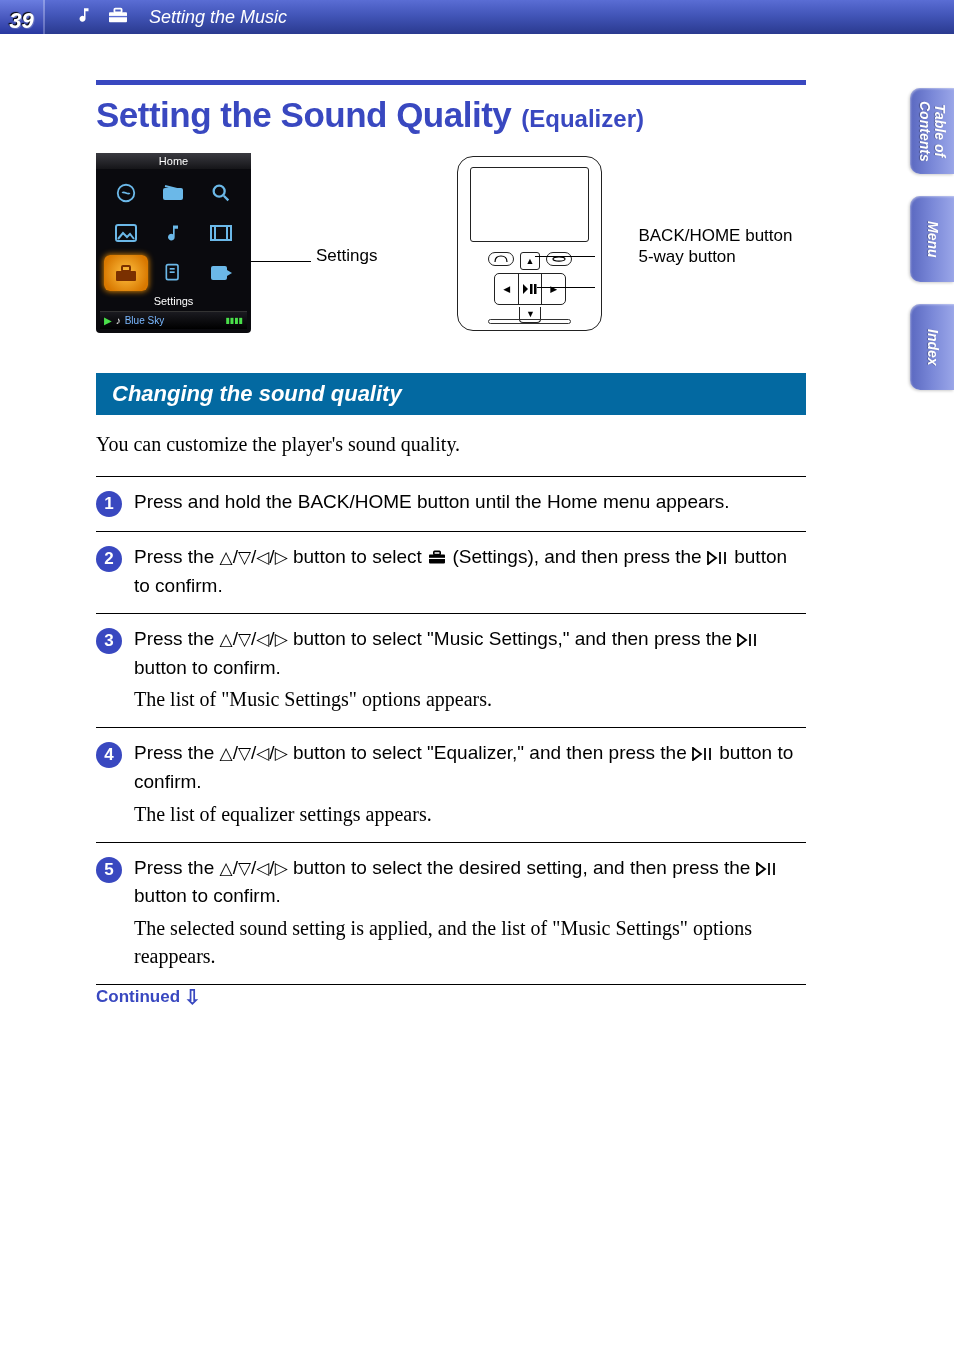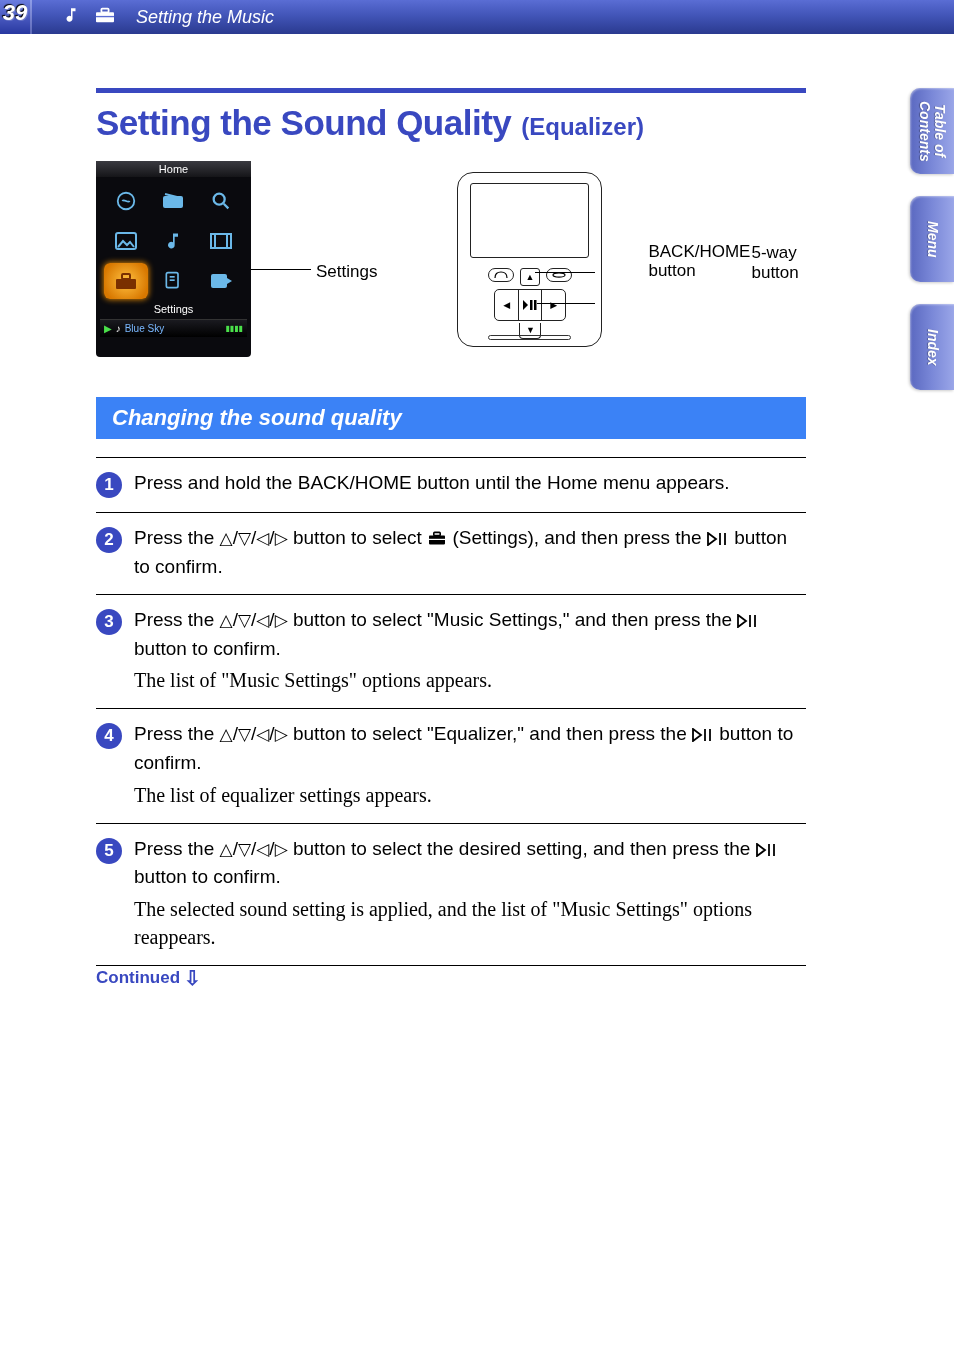--- a/index.html
+++ b/index.html
@@ -14,26 +14,26 @@
   .top-gradient {
     position: absolute;
     top: 0; left: 0; right: 0;
     height: 34px;
     background: linear-gradient(to bottom, #5a6dd4 0%, #4255b8 45%, #2a3a8f 100%);
     display: flex;
     align-items: center;
     padding: 0 18px 0 0;
   }
   .page-number-box {
-    width: 32px;
+    width: 45px;
     height: 34px;
     background: linear-gradient(to bottom, #6a7de0 0%, #4a5ac0 50%, #2838a0 100%);
     border-right: 2px solid rgba(255,255,255,0.25);
     display: flex;
-    align-items: flex-start;
+    align-items: flex-end;
     justify-content: center;
   }
   .page-number {
     color: #fff;
     font-weight: bold;
     font-style: italic;
     font-size: 22px;
     text-shadow: -1px -1px 1px #000, 1px 1px 0 rgba(255,255,255,0.2);
     font-family: Arial, sans-serif;
   }
@@ -46,21 +46,21 @@
   .header-title {
     margin-left: 20px;
     color: #fff;
     font-style: italic;
     font-weight: normal;
     font-family: Arial, sans-serif;
     font-size: 18px;
   }
   .content {
     position: absolute;
-    top: 88px;
+    top: 80px;
     left: 96px;
     width: 710px;
   }
   .main-heading {
     border-top: 5px solid #3948c0;
     padding-top: 10px;
     margin-bottom: 18px;
   }
   .main-heading .big {
     font-family: Arial, sans-serif;
@@ -84,21 +84,21 @@
   .figure-row {
     display: flex;
     align-items: center;
     gap: 10px;
     margin-bottom: 40px;
   }
   .device-screen {
     width: 155px;
     background: #0a0a0e;
     border-radius: 4px;
-    padding-bottom: 20px;
+    padding-bottom: 4px;
   }
   .screen-top {
     background: linear-gradient(to bottom,#3a3a40,#151518);
     color:#fff;
     font-size:11px;
     text-align:center;
     padding:2px 0;
     font-family: Arial,sans-serif;
   }
   .icon-grid {
@@ -202,21 +202,21 @@
   .down-btn{
     position:absolute;
     top:150px; left:61px;
     width:22px;height:16px;
     border:1.5px solid #222;
     border-top:none;
     border-radius:0 0 4px 4px;
     display:flex;align-items:center;justify-content:center;
   }
   .sub-heading-bar {
-    background: #3b82f6;
+    background: #0369a1;
     color: #fff;
     padding: 8px 16px;
     font-family: Arial, sans-serif;
     font-weight: bold;
     font-style: italic;
     font-size: 22px;
     margin-bottom: 18px;
   }
   .body-text {
     font-size: 20px;
@@ -463,28 +463,29 @@
             </div>
         </div>
         <div class="down-btn">
             <span style="font-size:9px">▼</span>
           </div>
       </div>
 
       <div style="position:absolute;top:100px;left:108px;width:60px;height:1px;background:#000"></div>
       <div style="position:absolute;top:131px;left:110px;width:58px;height:1px;background:#000"></div>
     </div>
-    <div style="display:flex;flex-direction:row;gap:1px;margin-left:36px;margin-top:8px">
+    <div style="display:flex;flex-direction:column;gap:1px;margin-left:26px;margin-top:8px">
       <div class="callout-text" style="line-height:1.1"><span>BACK/HOME button</span></div>
       <div class="callout-text">5-way button</div>
     </div>
   </div>
 
   <div class="sub-heading-bar">Changing the sound quality</div>
 
+  <p class="body-text">You can customize the player's sound quality.</p>
 
   <div class="steps">
 
     <div class="step">
       <div class="step-bullet">1</div>
       <div class="step-content">
         <div class="step-instruction">Press and hold the BACK/HOME button until the Home menu appears.</div>
       </div>
     </div>
 

